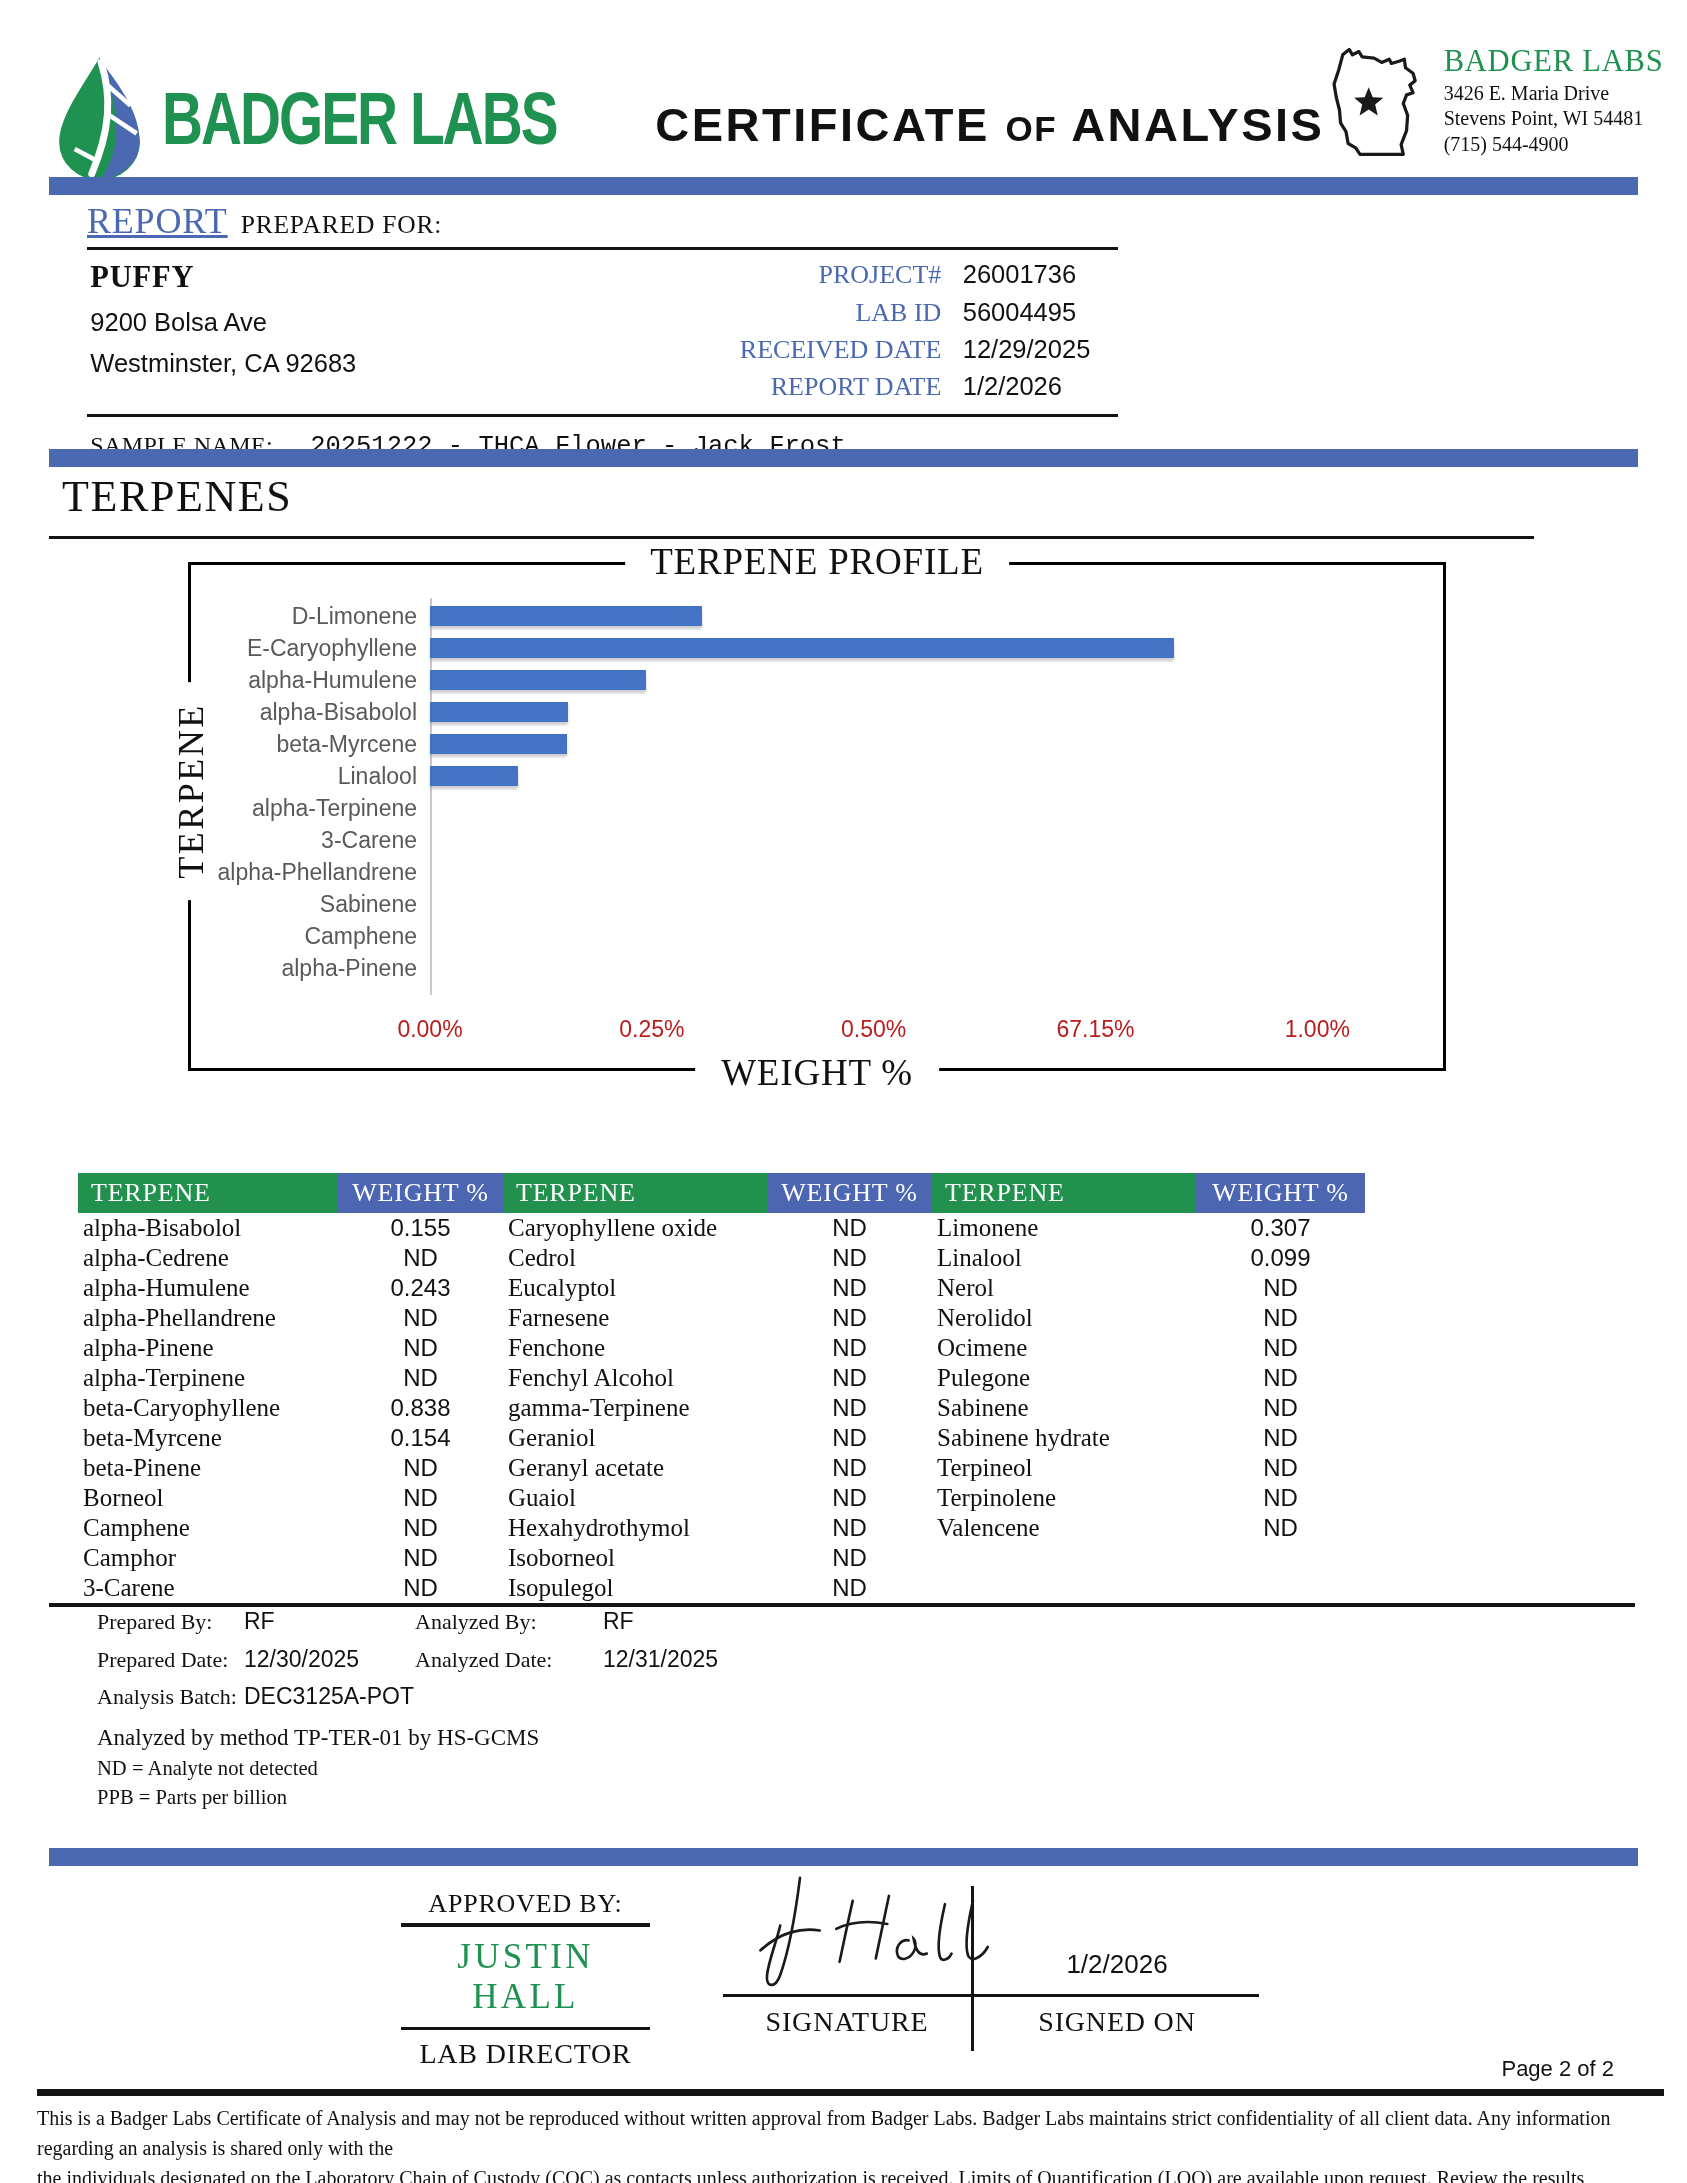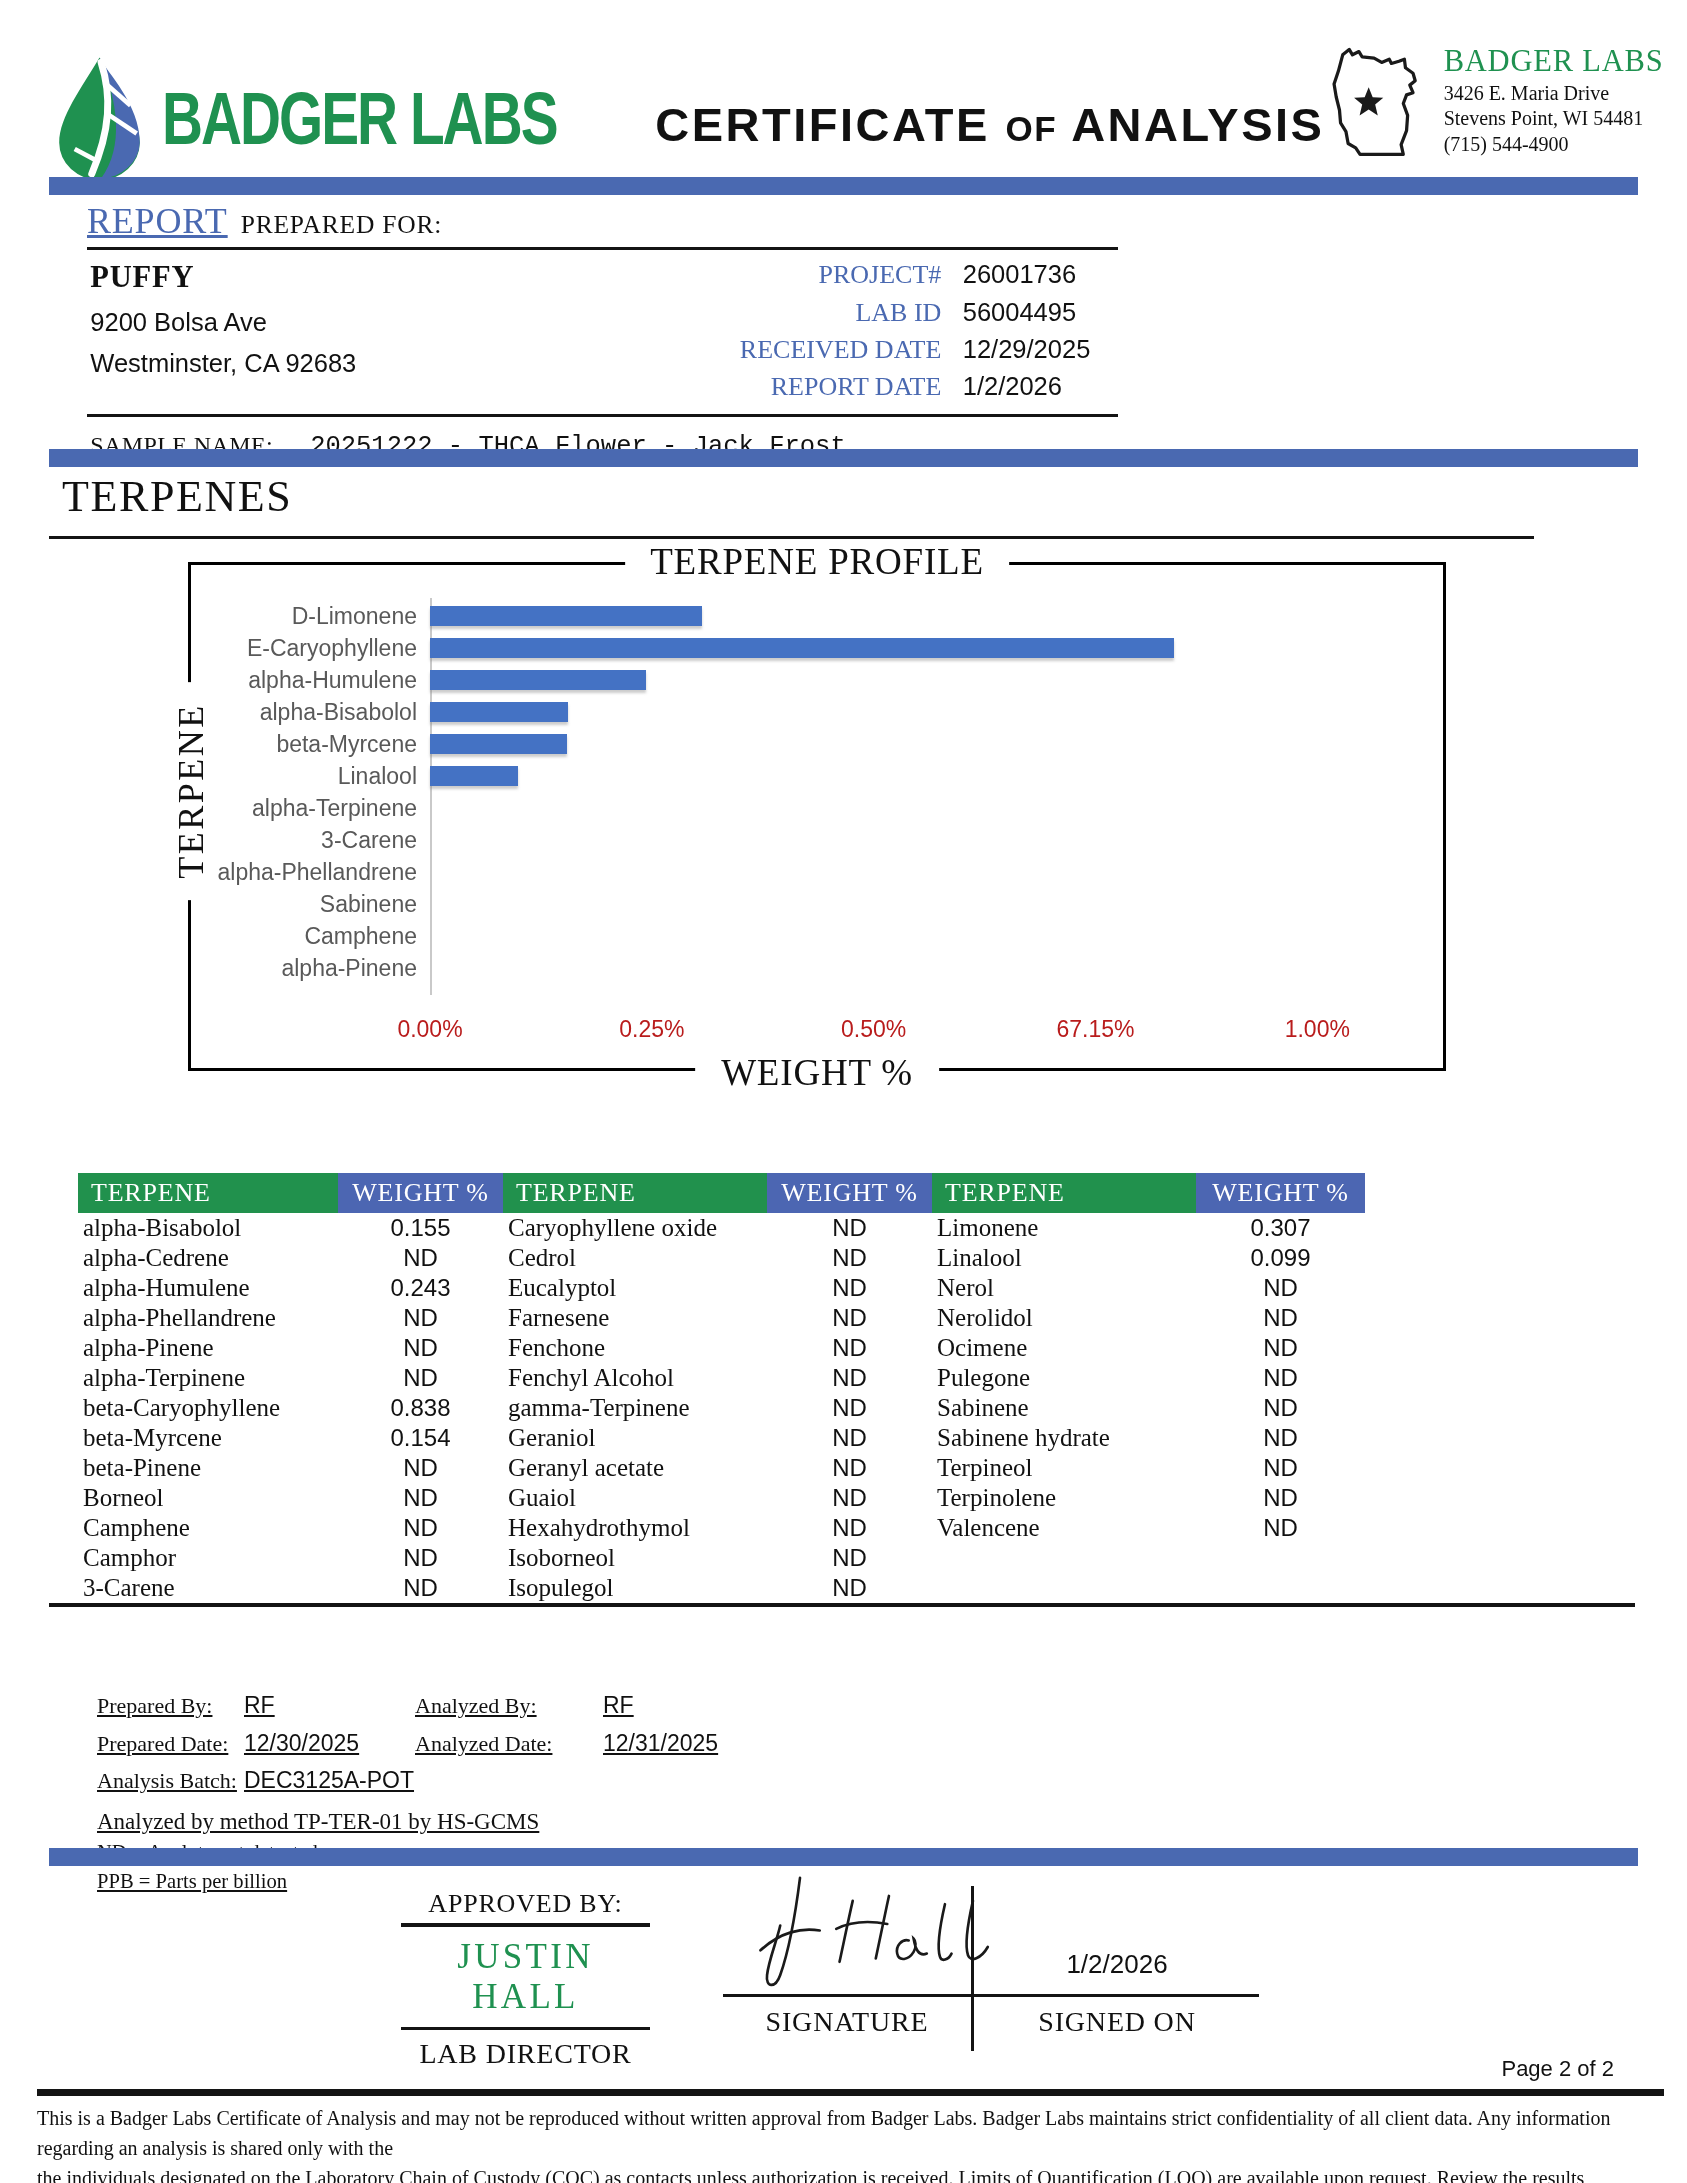--- a/index.html
+++ b/index.html
@@ -62,21 +62,21 @@
   .terp-table { position:absolute; top:1173px; left:78px; display:grid;
     grid-template-columns:260px 165px 264px 165px 264px 169px; }
   .th { color:#fff; font-size:26px; height:40px; line-height:40px; letter-spacing:0.8px; }
   .th-terp { background:#21914d; padding-left:13px; text-align:left; }
   .th-wt { background:#4c66b2; text-align:center; }
   .td-name { font-size:25px; height:30px; line-height:30px; padding-left:5px; white-space:nowrap; }
   .td-val { font-family:"Liberation Sans", sans-serif; font-size:24px; height:30px; line-height:30px; text-align:center; }
   .td-name:first-line { }
   .table-line { position:absolute; top:1603px; left:49px; right:52px; height:4.1px; background:#141414; }
   
-  .prep { position:absolute; top:1692px; left:97px;text-decoration:underline; }
+  .prep { position:absolute; top:1608px; left:97px; }
   .prep-grid { display:grid; grid-template-columns:147px 171px 188px auto; row-gap:10.7px; align-items:baseline; }
   .prep-label { font-size:22px; }
   .prep-value { font-family:"Liberation Sans", sans-serif; font-size:23px; }
   .prep-note { margin-top:15px; font-size:23px; }
   .prep-small { margin-top:5.8px; font-size:20.6px; }
   
   .approval { position:absolute; top:1881px; left:0; right:0; height:181px; }
   .app-left { position:absolute; left:401px; width:249px; text-align:center; }
   .app-label { font-size:26px; letter-spacing:0.8px; margin-top:8.2px; }
   .app-line { height:3.3px; background:#141414; margin-top:4.1px; }

